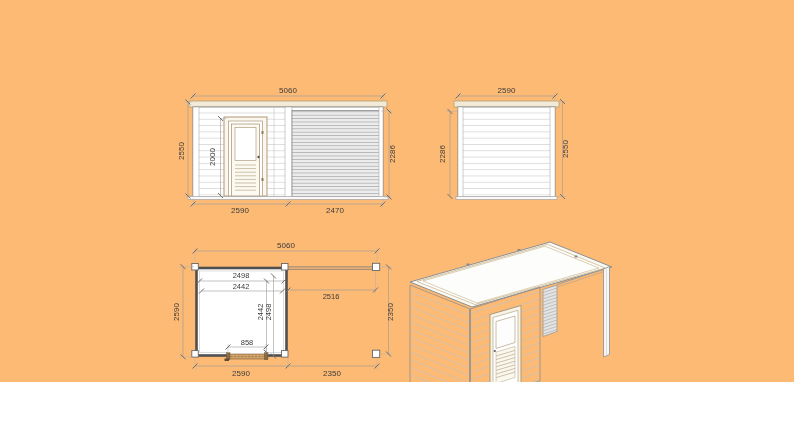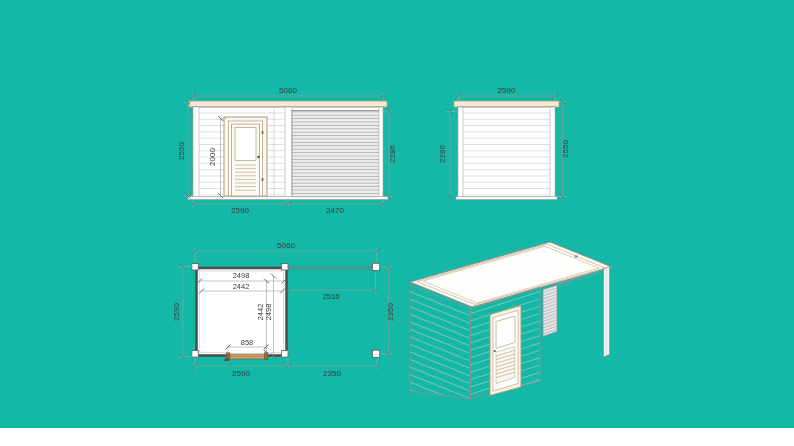--- a/index.html
+++ b/index.html
@@ -1,16 +1,16 @@
 <!DOCTYPE html>
 <html><head>
 <meta charset="utf-8">
 <style>
   html,body { margin:0; padding:0; background:#ffffff; }
-  .stage { position:relative; width:794px; height:428px; background:#14b8a6; overflow:hidden; }
+  .stage { position:relative; width:794px; height:382px; background:#fdba74; overflow:hidden; }
   svg { display:block; }
   .dim { font-family:"Liberation Sans", sans-serif; font-size:8px; fill:#3b3b3b; text-anchor:middle; }
   .dim-sm { font-family:"Liberation Sans", sans-serif; font-size:7.5px; fill:#3b3b3b; text-anchor:middle; }
 </style>
 </head>
 <body>
 
 <div class="stage">
 <svg width="794" height="446" viewBox="0 0 794 446">
   <defs>

